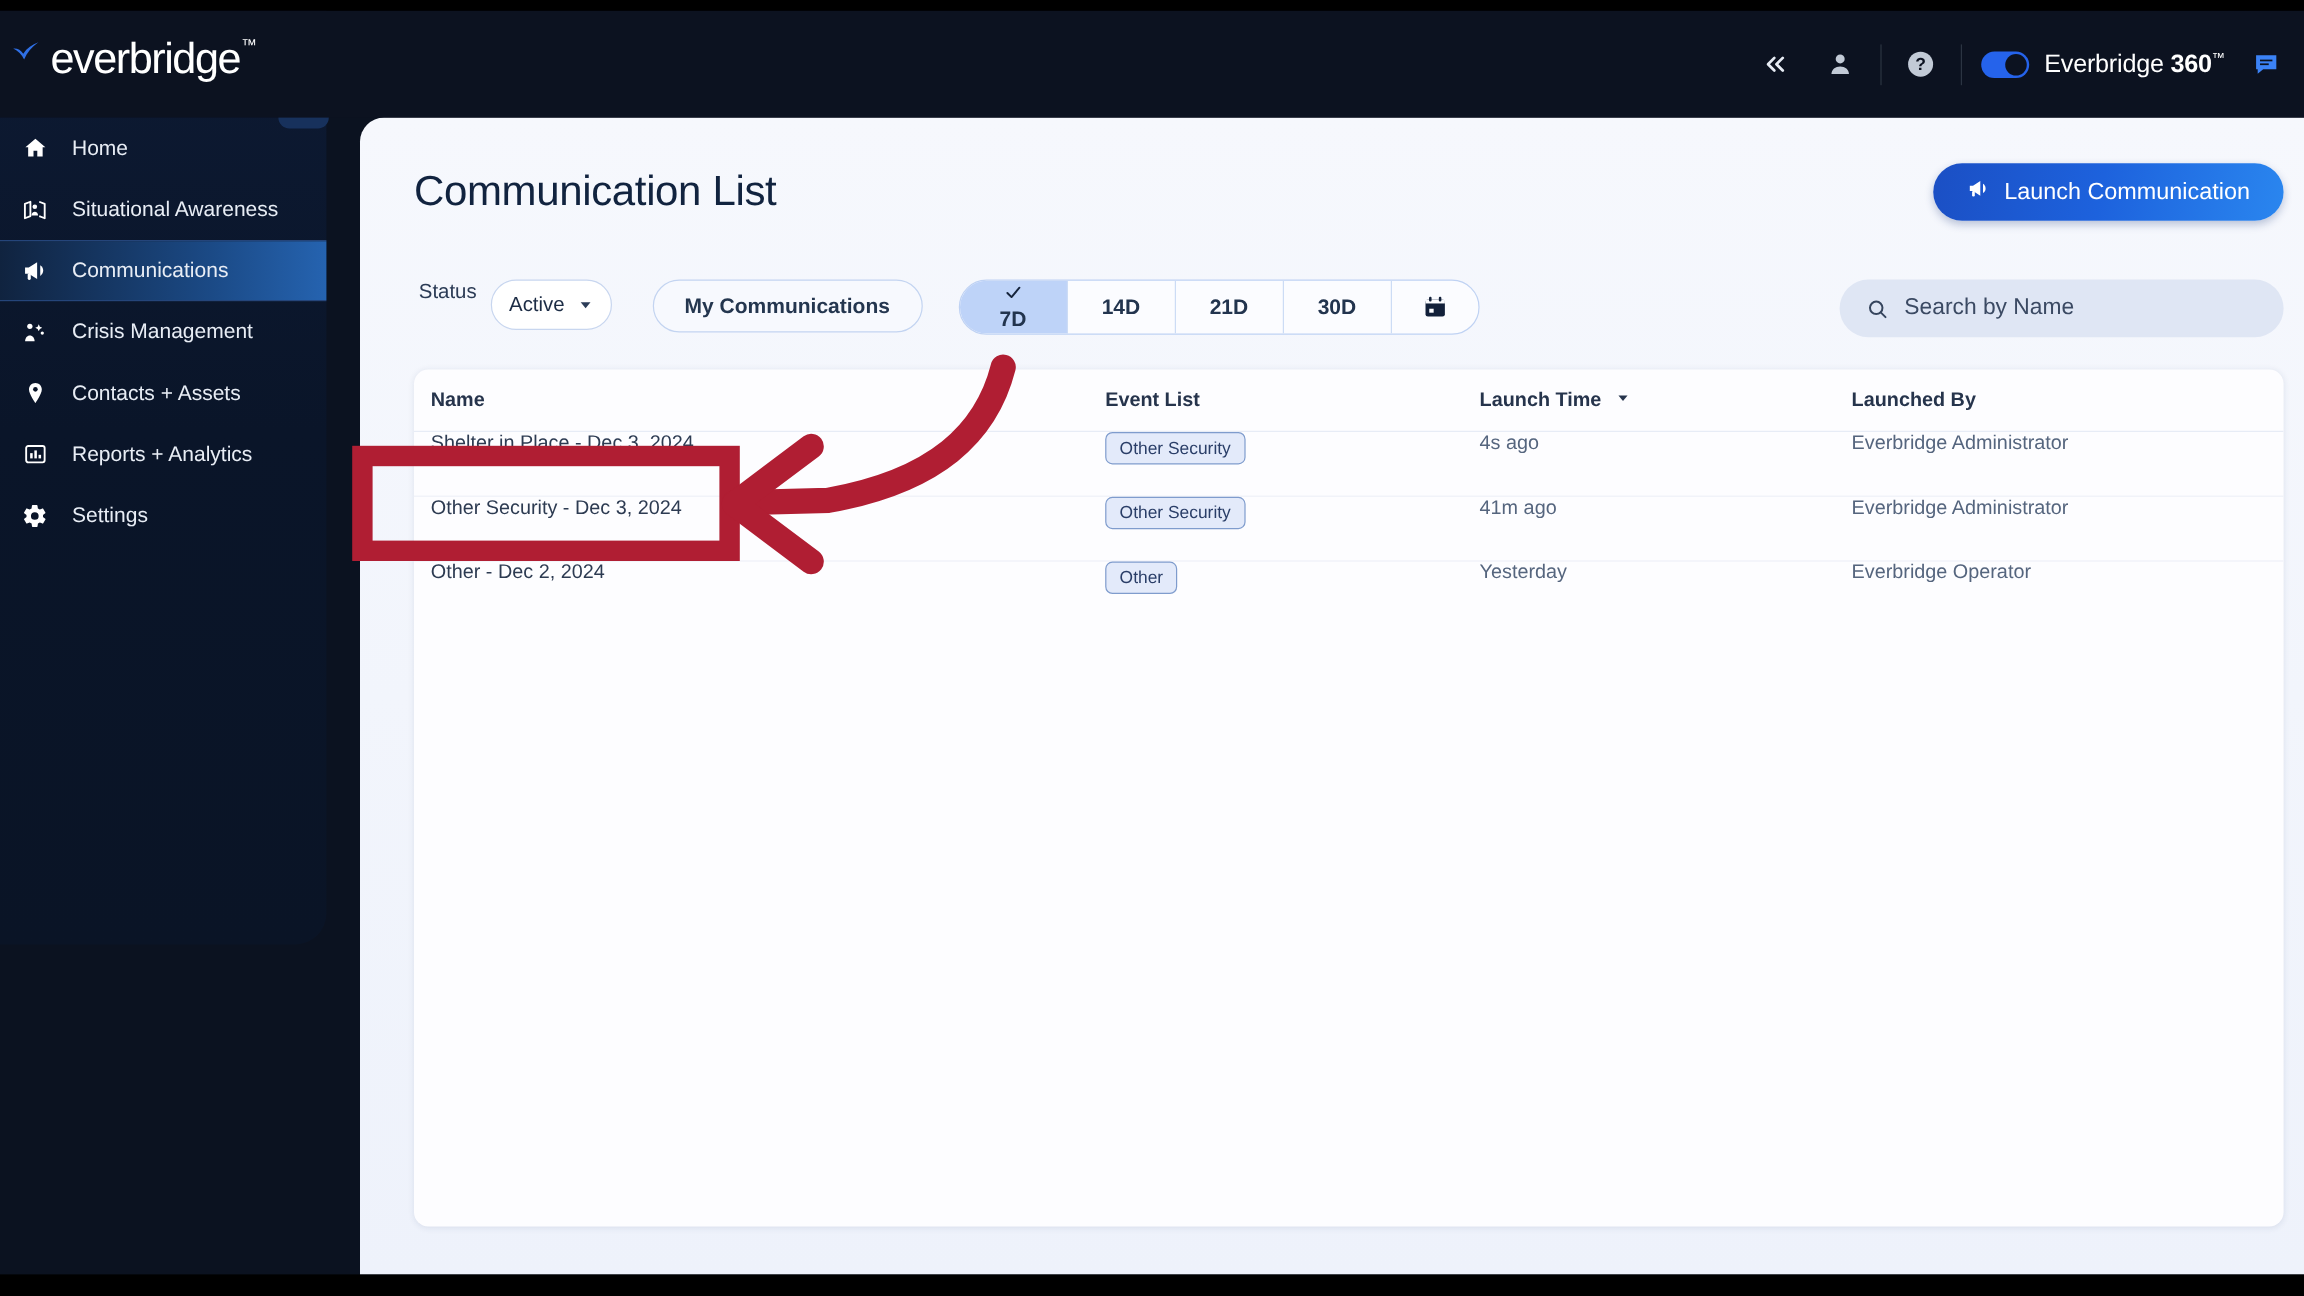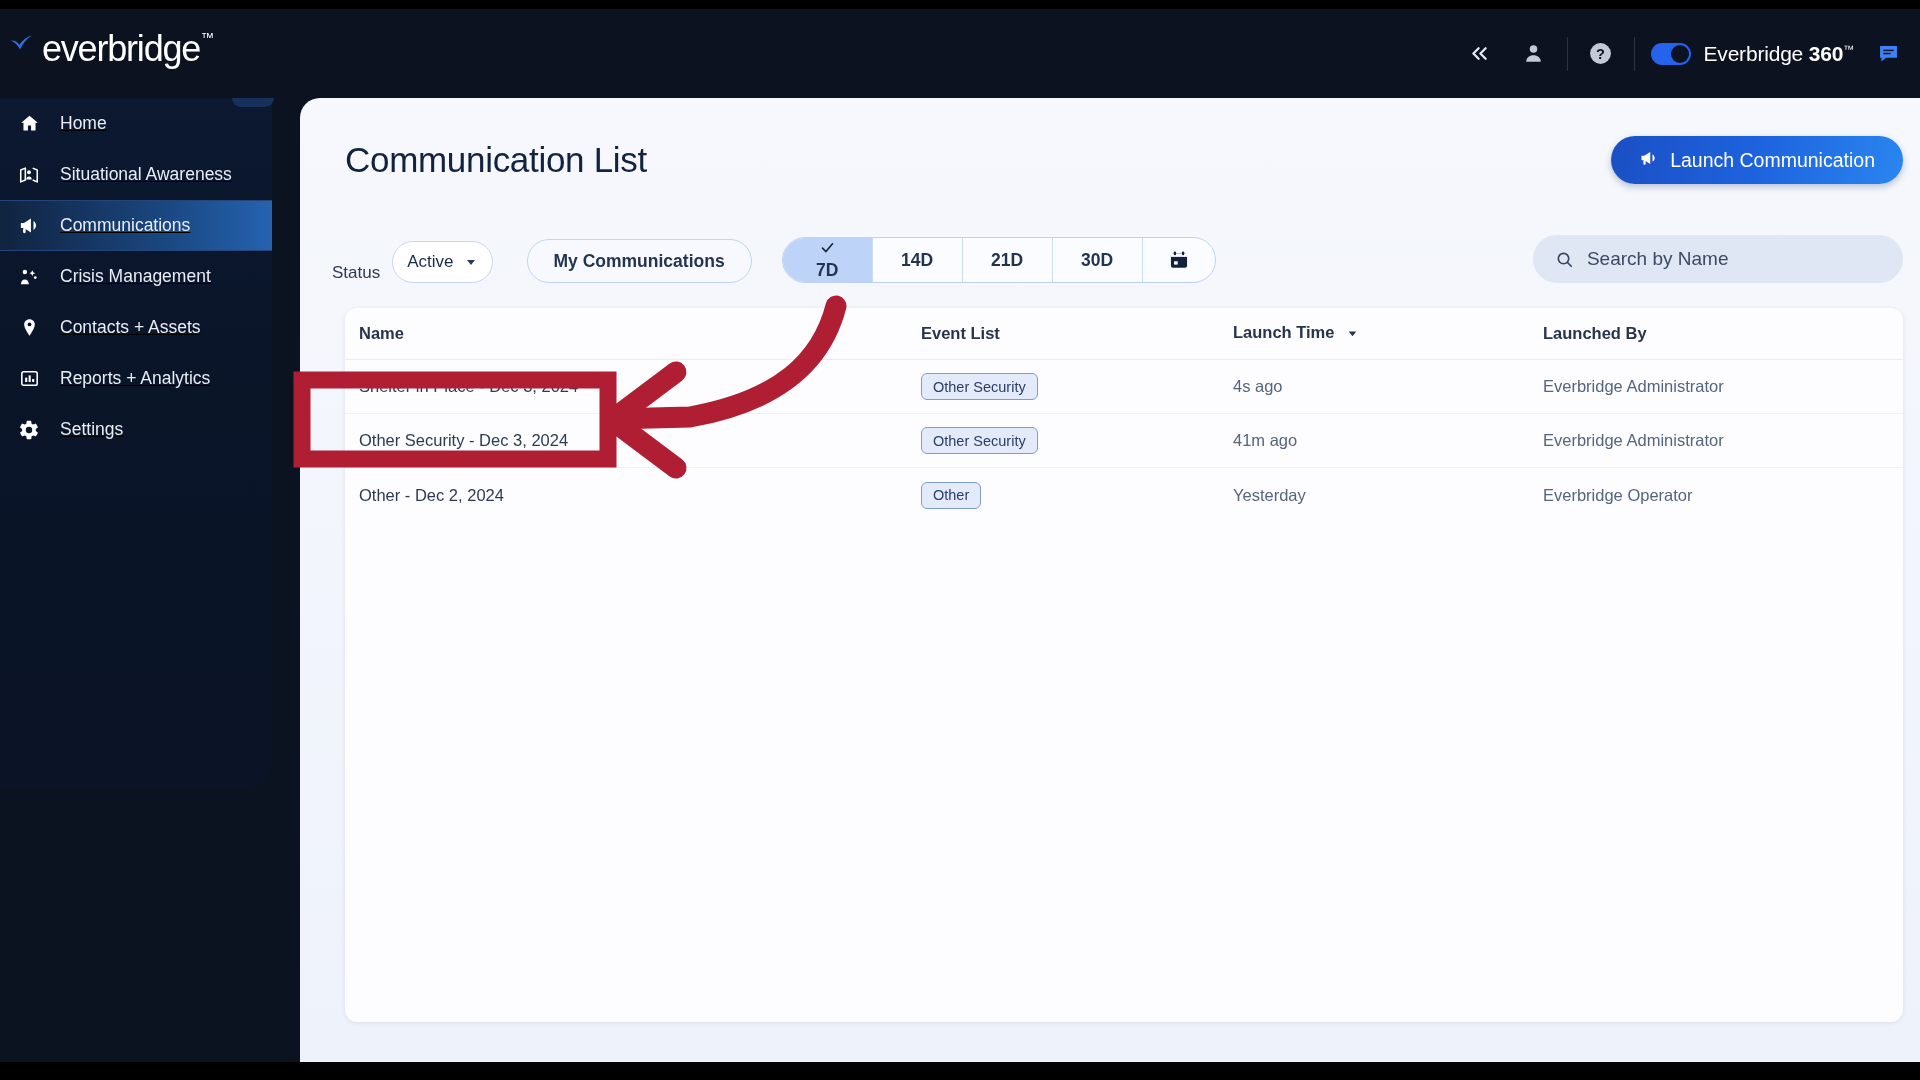--- a/index.html
+++ b/index.html
@@ -108,21 +108,20 @@
   
   #sidebar {
     position: absolute;
     left: 0; top: 0;
     width: 272px;
     height: 778px;
     background: linear-gradient(180deg,#0d1a33 0%,#0a1529 45%,#0a1426 100%);
     border-bottom-right-radius: 26px;
     z-index: 20;
     padding-top: 89px;
-    text-decoration: underline;
   }
   .nav-item {
     position: relative;
     height: 51px;
     display: flex;
     align-items: center;
     gap: 19px;
     padding-left: 17px;
     color: #e8edf5;
     font-size: 17.5px;
@@ -194,25 +193,25 @@
     display: flex;
     align-items: center;
     gap: 11px;
     cursor: pointer;
     box-shadow: 0 3px 7px rgba(20,50,120,.28);
   }
 
   
   #filter-row {
     position: absolute;
-    left: 32px; top: 135px;
+    left: 49px; top: 135px;
     right: 45px;
     height: 50px;
     display: flex;
-    align-items: flex-end;
+    align-items: flex-start;
   }
   .status-label {
     font-size: 17px;
     color: #2b3b55;
     margin-right: 12px;
   }
   .status-select {
     height: 42px;
     min-width: 95px;
     padding: 0 14px;
@@ -302,21 +301,21 @@
     align-items: center;
     height: 52px;
     padding: 0 0 0 14px;
     border-bottom: 1px solid #e7ecf6;
     font-size: 16.5px;
     font-weight: 700;
     color: #26344c;
   }
   .trow {
     display: flex;
-    align-items: center;
+    align-items: flex-start;
     height: 54px;
     padding: 0 0 0 14px;
     border-bottom: 1px solid #eef1f8;
     font-size: 16.5px;
     color: #2d3b52;
     cursor: pointer;
   }
   .trow:nth-child(4) { border-bottom: none; }
   .c-name  { width: 562px; padding-left: 0; }
   .c-type  { width: 312px; }

